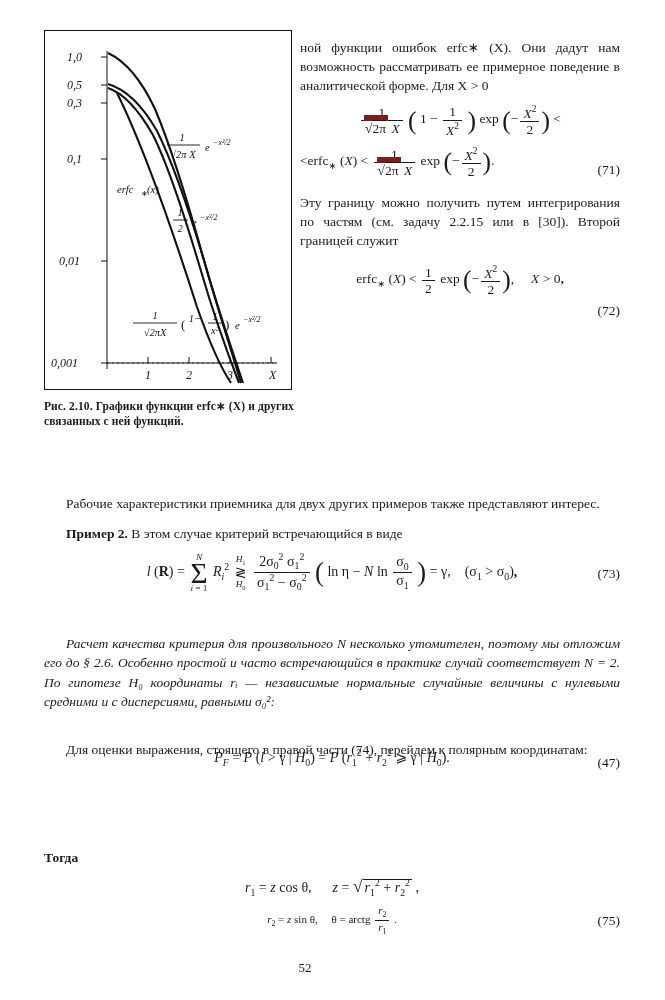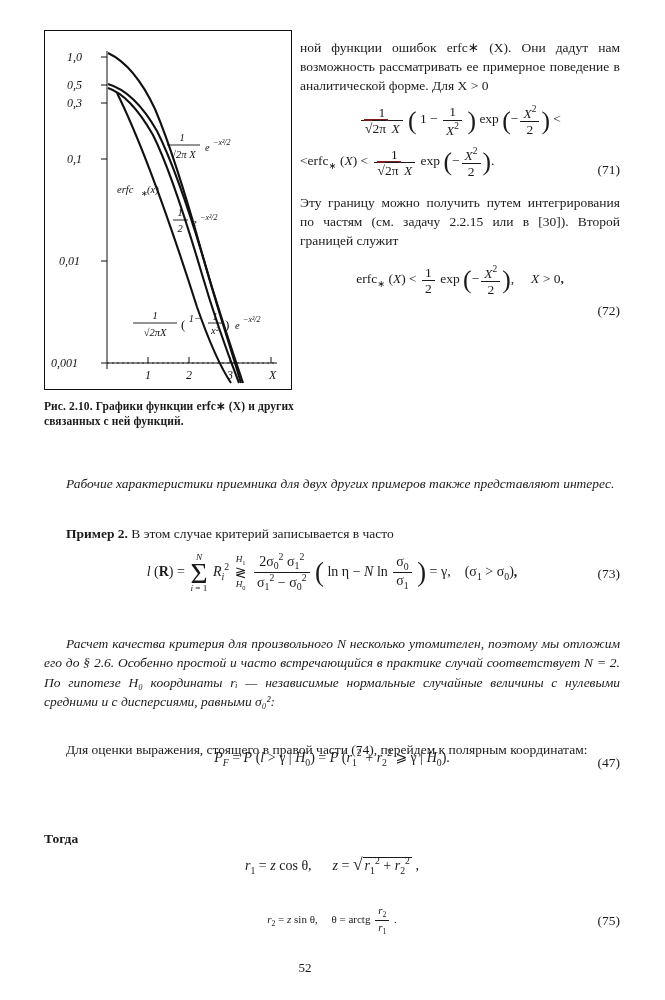--- a/index.html
+++ b/index.html
@@ -115,21 +115,21 @@
   sup.s { font-size: 0.7em; vertical-align: super; }
   sub.s { font-size: 0.7em; vertical-align: sub; }
   .paren-big {
     display: inline-block;
     font-size: 1.9em;
     vertical-align: middle;
     line-height: 0.8;
     font-weight: 300;
   }
   .sqrt-ov {
-    border-top: 2px solid #7f1d1d;
+    border-top: 6px solid #7f1d1d;
     padding: 0 2px 0 1px;
   }
   .bigsum {
     display: inline-block;
     font-size: 2.1em;
     line-height: 0.75;
     vertical-align: middle;
   }
   .stack {
     display: inline-block;
@@ -262,28 +262,28 @@
       erfc<sub class="s">∗</sub> (<span class="it">X</span>) &lt; <span class="frac"><span class="num">1</span><span class="den">2</span></span>
       exp <span class="paren-big">(</span>−<span class="frac"><span class="num"><span class="it">X</span><sup class="s">2</sup></span><span class="den">2</span></span><span class="paren-big">)</span>,
       &nbsp;&nbsp;&nbsp;&nbsp;<span class="it">X</span> &gt; 0<b>,</b>
       <div style="text-align:right; margin-top:4px;">
         <span>(72)</span>
       </div>
     </div>
 
   </div>
 
-  <div class="body-text" style="top:474px;font-style:italic;">
+  <div class="body-text" style="top:494px;">
     <p class="indent" style="margin:0;">Рабочие характеристики приемника для двух других примеров также представляют интерес.</p>
   </div>
 
   <div class="body-text" style="top:524px;">
     <p class="indent" style="margin:0;">
       <b class="bf">Пример 2.</b>
-      <span>В этом случае критерий записывается в часто</span>
+      <span>В этом случае критерий встречающийся в виде</span>
     </p>
   </div>
 
   <div class="body-text eq-row" style="top:552px; height:48px;">
     <div style="display:inline-block; font-size:14px;">
       <span class="it">l</span> (<b class="bf">R</b>) =
       <span class="stack" style="margin:0 2px;">
         <span class="t"><span class="it">N</span></span>
         <span class="bigsum">Σ</span>
         <span class="b"><span class="it">i</span> = 1</span>
@@ -310,32 +310,32 @@
     <span style="font-size:14px;">
       <span class="it">P</span><sub class="s"><span class="it">F</span></sub> = <span class="it">P</span> (<span class="it">l</span> &gt; γ | <span class="it">H</span><sub class="s">0</sub>) = <span class="it">P</span> (<span class="it">r</span><sub class="s">1</sub><sup class="s">2</sup> + <span class="it">r</span><sub class="s">2</sub><sup class="s">2</sup> ⩾ γ | <span class="it">H</span><sub class="s">0</sub>).
     </span>
     <span class="eqnum">(47)</span>
   </div>
 
   <div class="body-text" style="top:740px;">
     <p class="indent" style="margin:0;">Для оценки выражения, стоящего в правой части (74), перейдем к полярным координатам:</p>
   </div>
 
-  <div class="body-text eq-row" style="top:778px; height:22px;">
+  <div class="body-text eq-row" style="top:800px; height:22px;">
     <span style="font-size:14px;">
       <span class="it">r</span><sub class="s">1</sub> = <span class="it">z</span> cos θ, &nbsp;&nbsp;&nbsp;&nbsp; <span class="it">z</span> =
       <span style="font-size:1.25em;">√</span><span style="border-top:1px solid #1a1a1a; padding:0 2px;"><span class="it">r</span><sub class="s">1</sub><sup class="s">2</sup> + <span class="it">r</span><sub class="s">2</sub><sup class="s">2</sup></span> ,
     </span>
   </div>
   <div class="body-text eq-row" style="top:808px; height:28px;">
     <span style="font-size:11px;">
       <span class="it">r</span><sub class="s">2</sub> = <span class="it">z</span> sin θ, &nbsp;&nbsp;&nbsp; θ = arctg
       <span class="frac"><span class="num"><span class="it">r</span><sub class="s">2</sub></span><span class="den"><span class="it">r</span><sub class="s">1</sub></span></span> .
     </span>
     <span class="eqnum">(75)</span>
   </div>
 
-  <div class="body-text" style="top:829px;font-family:Liberation Serif, serif;">
+  <div class="body-text" style="top:848px;font-family:Liberation Serif, serif;">
     <p style="margin:0; font-weight:bold;">Тогда</p>
   </div>
 
   <div class="pagenum">52</div>
 </div>
 
 </body></html>

